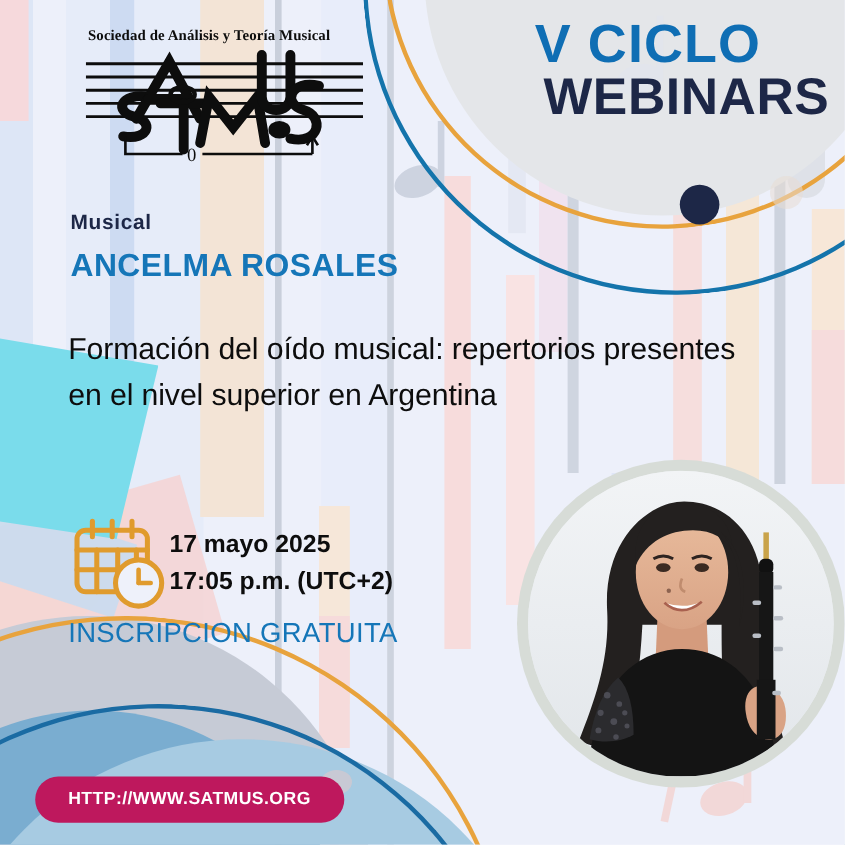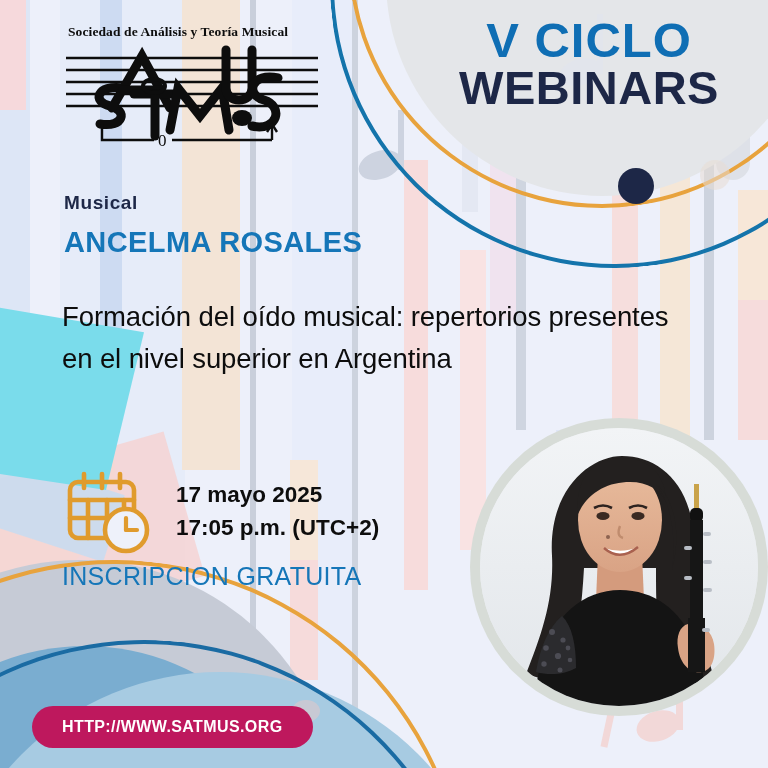--- a/index.html
+++ b/index.html
@@ -141,21 +141,21 @@
   .speckle {
     position: absolute;
     border-radius: 50%;
     background: #bfc9d4;
     opacity: .55;
   }
 
   
   .logo-wrap {
     position: absolute;
-    left: 66px; top: 24px;
+    left: 78px; top: 24px;
     width: 270px;
   }
   .logo-caption {
     font-family: "Liberation Serif", serif;
     font-weight: bold;
     font-size: 13.5px;
     color: #0d0d0d;
     letter-spacing: .1px;
     white-space: nowrap;
     margin-left: 2px;
@@ -168,21 +168,21 @@
     left: 424px; top: 16px;
     width: 330px;
     text-align: center;
   }
   .header .l1 {
     font-size: 49px; font-weight: bold; letter-spacing: 1px;
     color: #0f6eb4; line-height: .98;
   }
   .header .l2 {
     font-size: 47px; font-weight: bold; letter-spacing: .5px;
-    color: #1d2747; line-height: 1.0;
+    color: #1d2747; line-height: 1.0; text-align: right;
   }
 
   
   .ponente-label {
     position: absolute; left: 64px; top: 192px;
     font-size: 19px; font-weight: bold; color: #1d2747;
     letter-spacing: .6px;
   }
   .speaker-name {
     position: absolute; left: 64px; top: 226px;
@@ -192,21 +192,21 @@
   .talk-title {
     position: absolute; left: 62px; top: 296px;
     width: 608px;
     font-size: 27.5px; font-weight: normal; color: #0d0d0d;
     line-height: 1.52;
     letter-spacing: -.1px;
   }
 
   .datetime-row {
     position: absolute; left: 62px; top: 466px;
-    display: flex; align-items: center; gap: 22px;
+    display: flex; align-items: center; 
   }
   .cal-icon { width: 92px; height: 92px; flex: none; }
   .dt-text { font-size: 22.5px; font-weight: bold; color: #0d0d0d; line-height: 1.45; }
 
   .free-reg {
     position: absolute; left: 62px; top: 562px;
     font-size: 25px; font-weight: normal; color: #1576b8;
     letter-spacing: .3px;
   }
 

